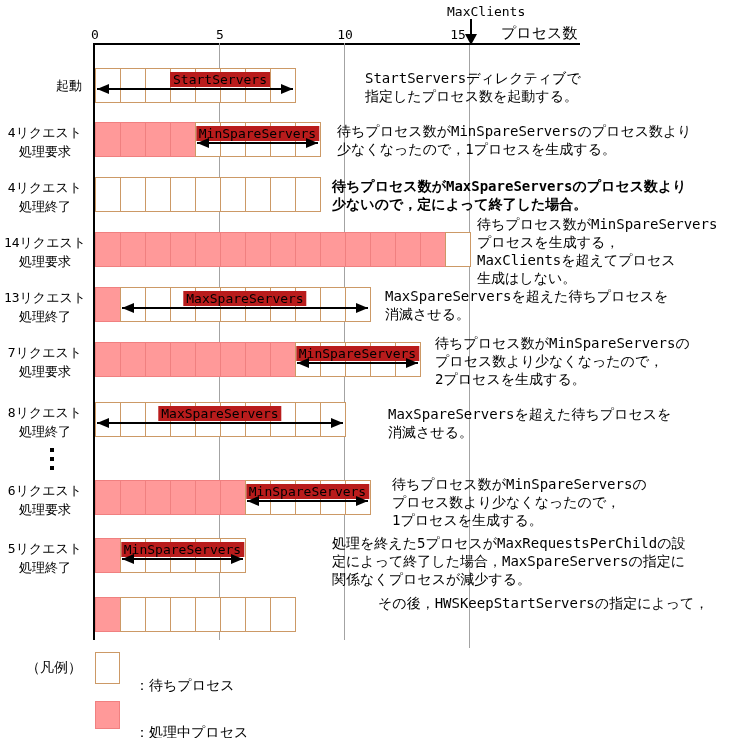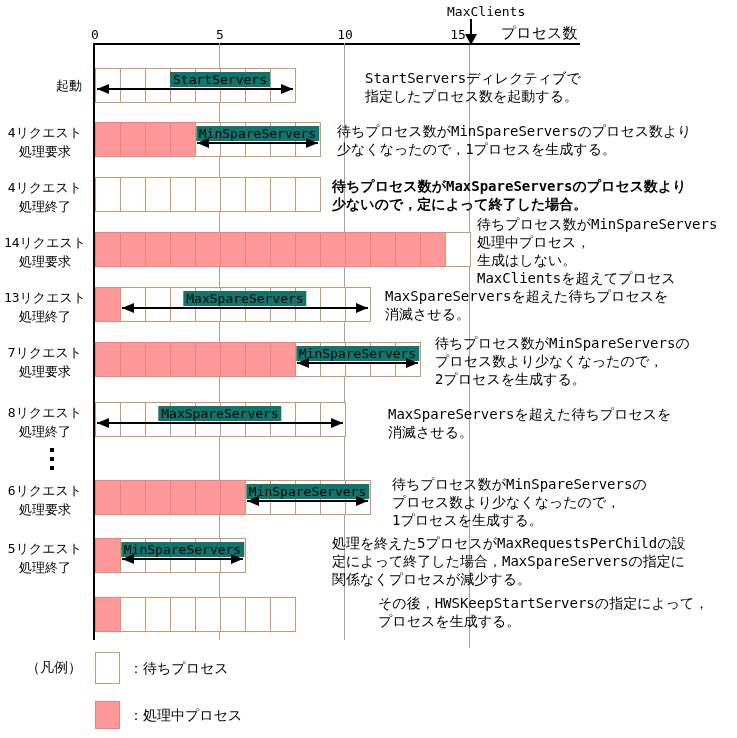--- a/index.html
+++ b/index.html
@@ -26,30 +26,30 @@
   }
   .row-label.single { text-align:right; padding-right:8px; padding-top:7px; }
   .pbox { position:absolute; width:26px; height:35px; background:#fff; border:1px solid #cc9966; z-index:2; }
   .pbox.busy { background:#ff9999; border-color:#f08080; }
   .harrow { position:absolute; height:2px; background:#000; z-index:4; }
   .ah-l { position:absolute; left:0; top:-4px; width:0; height:0;
     border-top:5px solid transparent; border-bottom:5px solid transparent; border-right:12px solid #000; }
   .ah-r { position:absolute; right:0; top:-4px; width:0; height:0;
     border-top:5px solid transparent; border-bottom:5px solid transparent; border-left:12px solid #000; }
   .arrow-label {
-    position:absolute; transform:translateX(-50%); z-index:3; background:#0f766e; padding:0 3px;
+    position:absolute; transform:translateX(-50%); z-index:3; background:#b91c1c; padding:0 3px;
     font:13px/15px "DejaVu Sans Mono", monospace; white-space:nowrap;
   }
   .annotation { position:absolute; z-index:5; font:14px/18px "DejaVu Sans Mono","DejaVu Sans",sans-serif; white-space:nowrap; }
   .dot { position:absolute; width:4px; height:4px; background:#000; }
   #legend-heading { position:absolute; left:26px; top:659px; font:14px/16px "DejaVu Sans", sans-serif; }
   .lg-swatch { position:absolute; left:95px; border:1px solid #cc9966; background:#fff; }
   #lg-wait { top:652px; width:25px; height:32px; }
   #lg-busy { top:701px; width:25px; height:28px; background:#ff9999; border-color:#f08080; }
-  .lg-label { position:absolute; left:129px; font:14px/16px "DejaVu Sans", sans-serif; white-space:nowrap; }
+  .lg-label { position:absolute; left:135px; font:14px/16px "DejaVu Sans", sans-serif; white-space:nowrap;margin-top:17px; }
   #lg-wait-label { top:660px; }
   #lg-busy-label { top:707px; }
 </style>
 </head>
 <body>
 
 <div id="stage">
 
   <div class="hline" style="left:94px;top:43px;width:486px;"></div>
   <div class="vline-black" style="left:93px;top:43px;height:597px;"></div>
@@ -141,23 +141,23 @@
       <div class="pbox busy" style="left: 270px; top: 232px;"></div>
       <div class="pbox busy" style="left: 295px; top: 232px;"></div>
       <div class="pbox busy" style="left: 320px; top: 232px;"></div>
       <div class="pbox busy" style="left: 345px; top: 232px;"></div>
       <div class="pbox busy" style="left: 370px; top: 232px;"></div>
       <div class="pbox busy" style="left: 395px; top: 232px;"></div>
       <div class="pbox busy" style="left: 420px; top: 232px;"></div>
       <div class="pbox" style="left: 445px; top: 232px;"></div>
       <div class="annotation" style="left: 477px; top: 215px;">
         <div class="ann-line">待ちプロセス数がMinSpareServers</div>
-        <div class="ann-line">処理中プロセス，</div>
+        <div class="ann-line">プロセスを生成する，</div>
+        <div class="ann-line">MaxClientsを超えてプロセス</div>
         <div class="ann-line">生成はしない。</div>
-        <div class="ann-line">MaxClientsを超えてプロセス</div>
       </div>
       <div class="row-label" style="top: 288px;">
         <div class="row-label-line">13リクエスト</div>
         <div class="row-label-line">処理終了</div>
       </div>
       <div class="pbox busy" style="left: 95px; top: 287px;"></div>
       <div class="pbox" style="left: 120px; top: 287px;"></div>
       <div class="pbox" style="left: 145px; top: 287px;"></div>
       <div class="pbox" style="left: 170px; top: 287px;"></div>
       <div class="pbox" style="left: 195px; top: 287px;"></div>
@@ -274,21 +274,20 @@
       <div class="pbox busy" style="left: 95px; top: 597px;"></div>
       <div class="pbox" style="left: 120px; top: 597px;"></div>
       <div class="pbox" style="left: 145px; top: 597px;"></div>
       <div class="pbox" style="left: 170px; top: 597px;"></div>
       <div class="pbox" style="left: 195px; top: 597px;"></div>
       <div class="pbox" style="left: 220px; top: 597px;"></div>
       <div class="pbox" style="left: 245px; top: 597px;"></div>
       <div class="pbox" style="left: 270px; top: 597px;"></div>
       <div class="annotation" style="left: 378px; top: 594px;">
         <div class="ann-line">その後，HWSKeepStartServersの指定によって，</div>
-        <div class="ann-line">プロセスを生成する。</div>
       </div>
     </div>
 
   <div class="dot" style="left:50px;top:448px;"></div>
   <div class="dot" style="left:50px;top:457px;"></div>
   <div class="dot" style="left:50px;top:466px;"></div>
 
   <div id="legend-heading">（凡例）</div>
   <div id="lg-wait" class="lg-swatch"></div>
   <div id="lg-wait-label" class="lg-label">：待ちプロセス</div>

